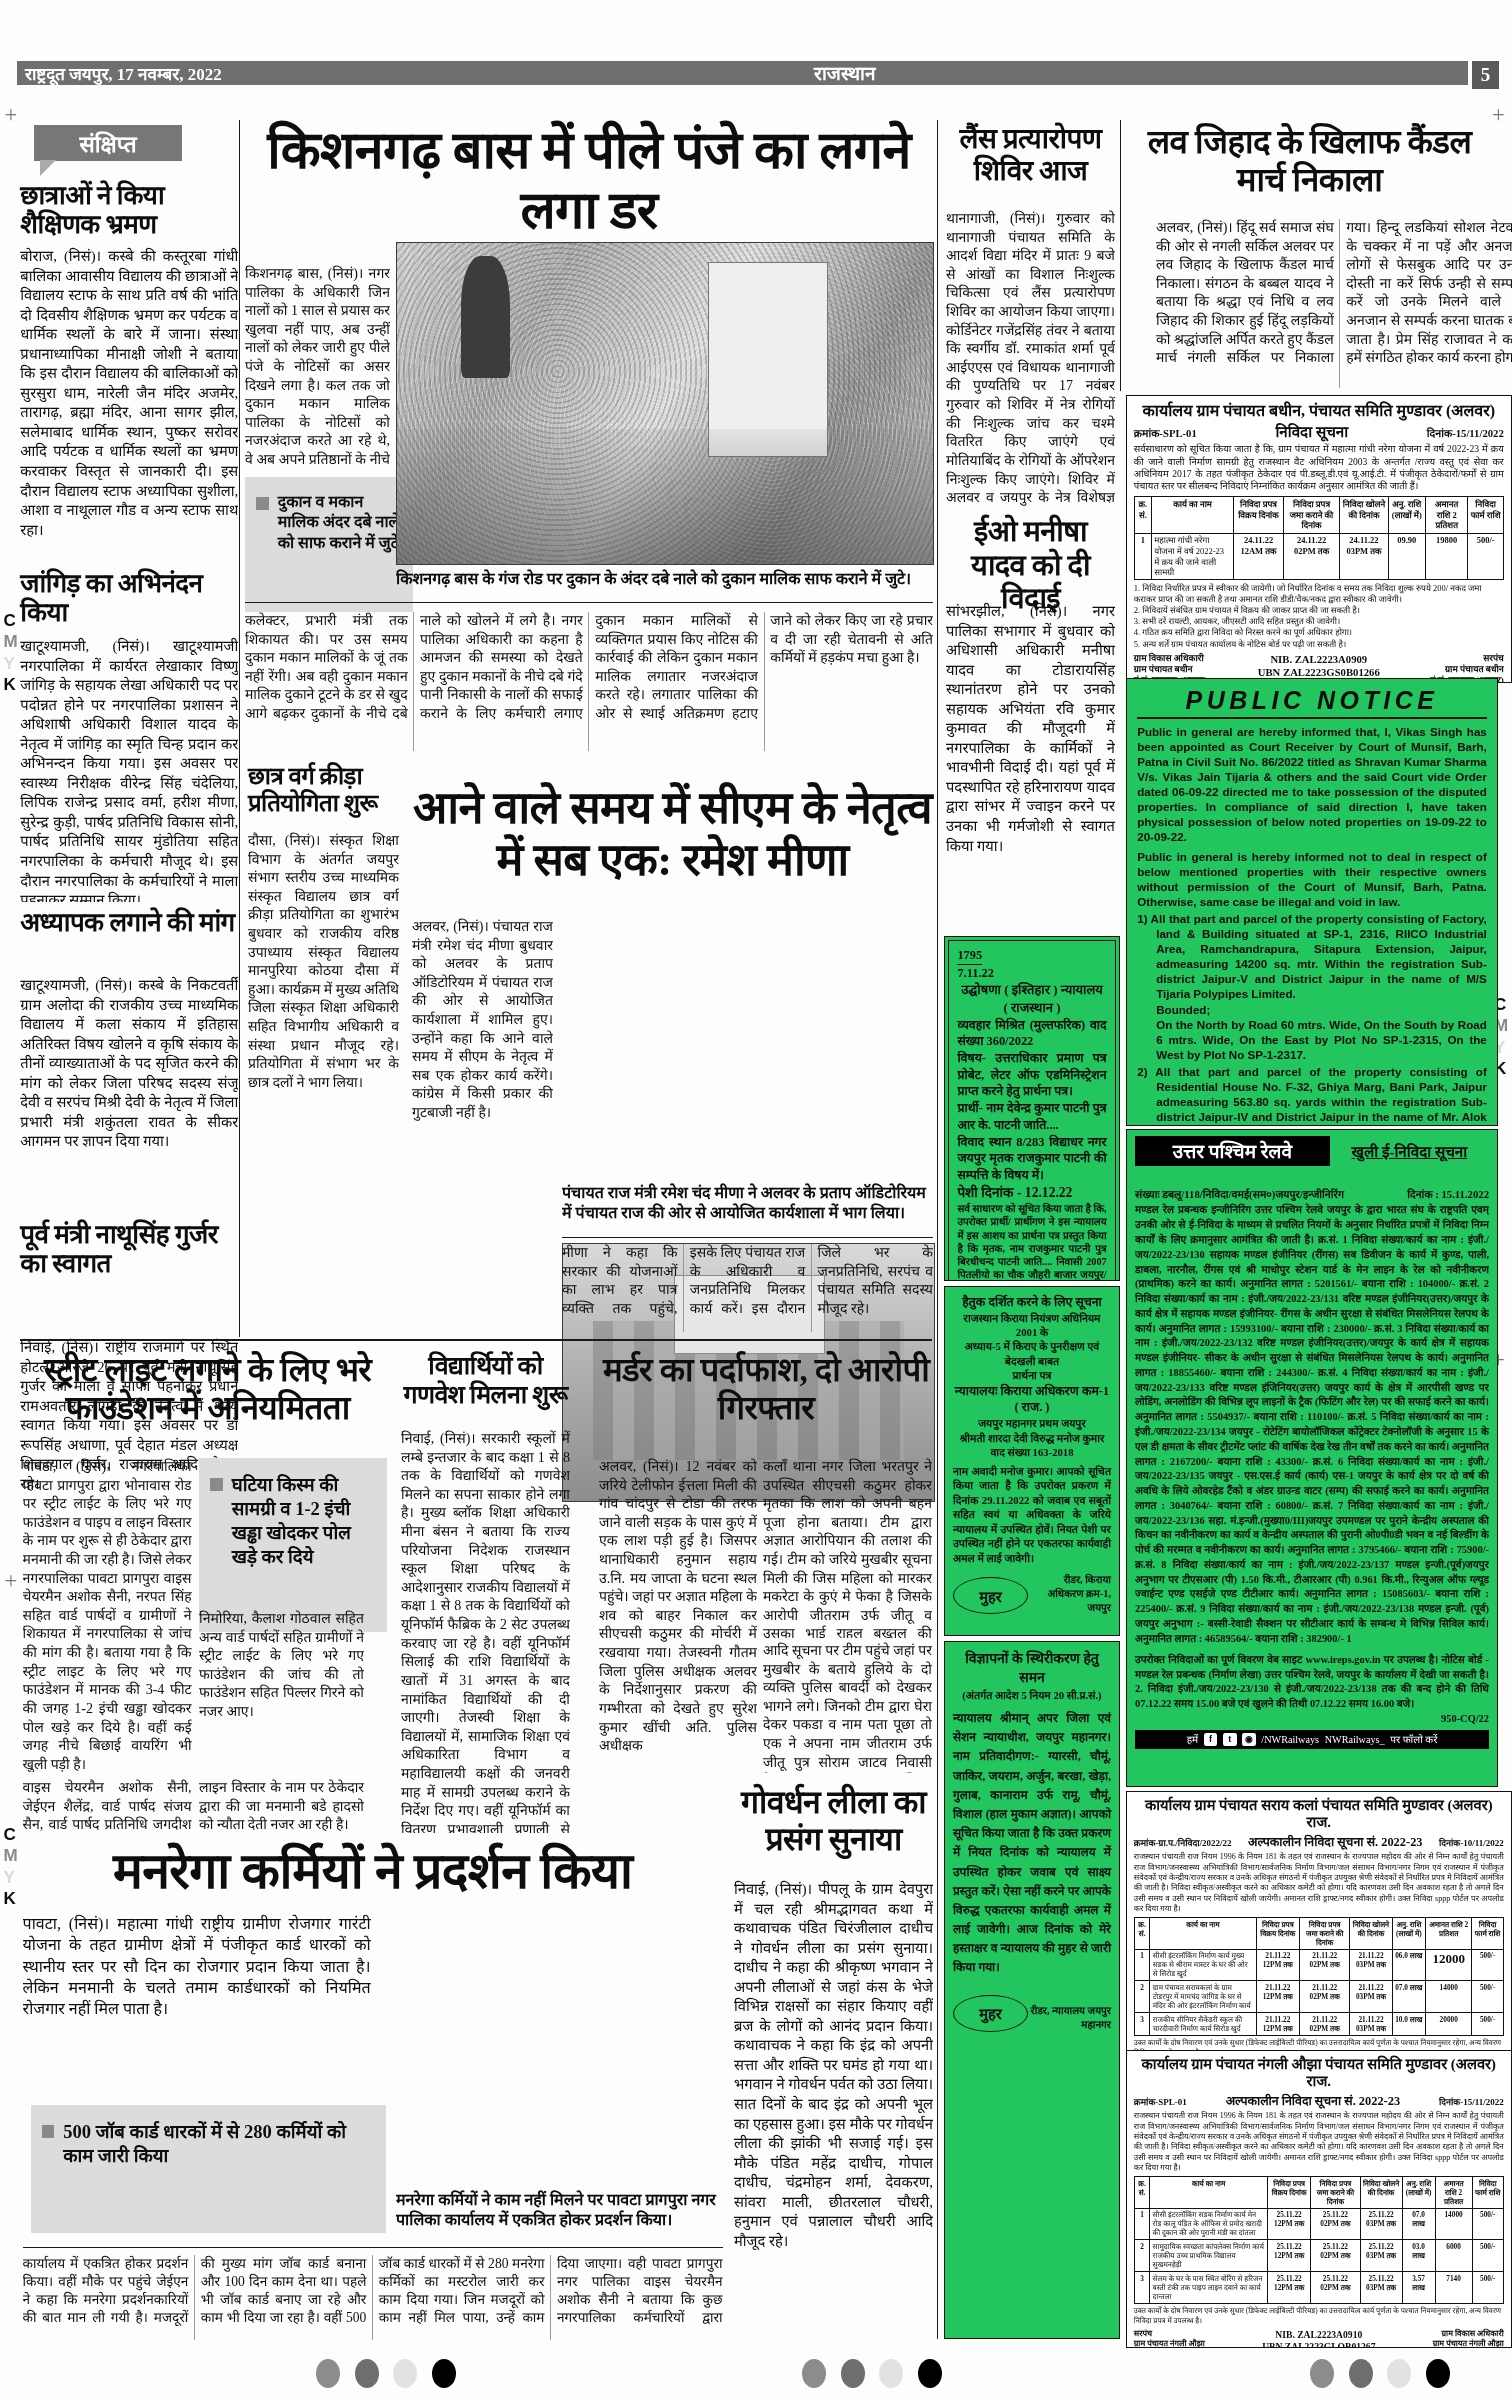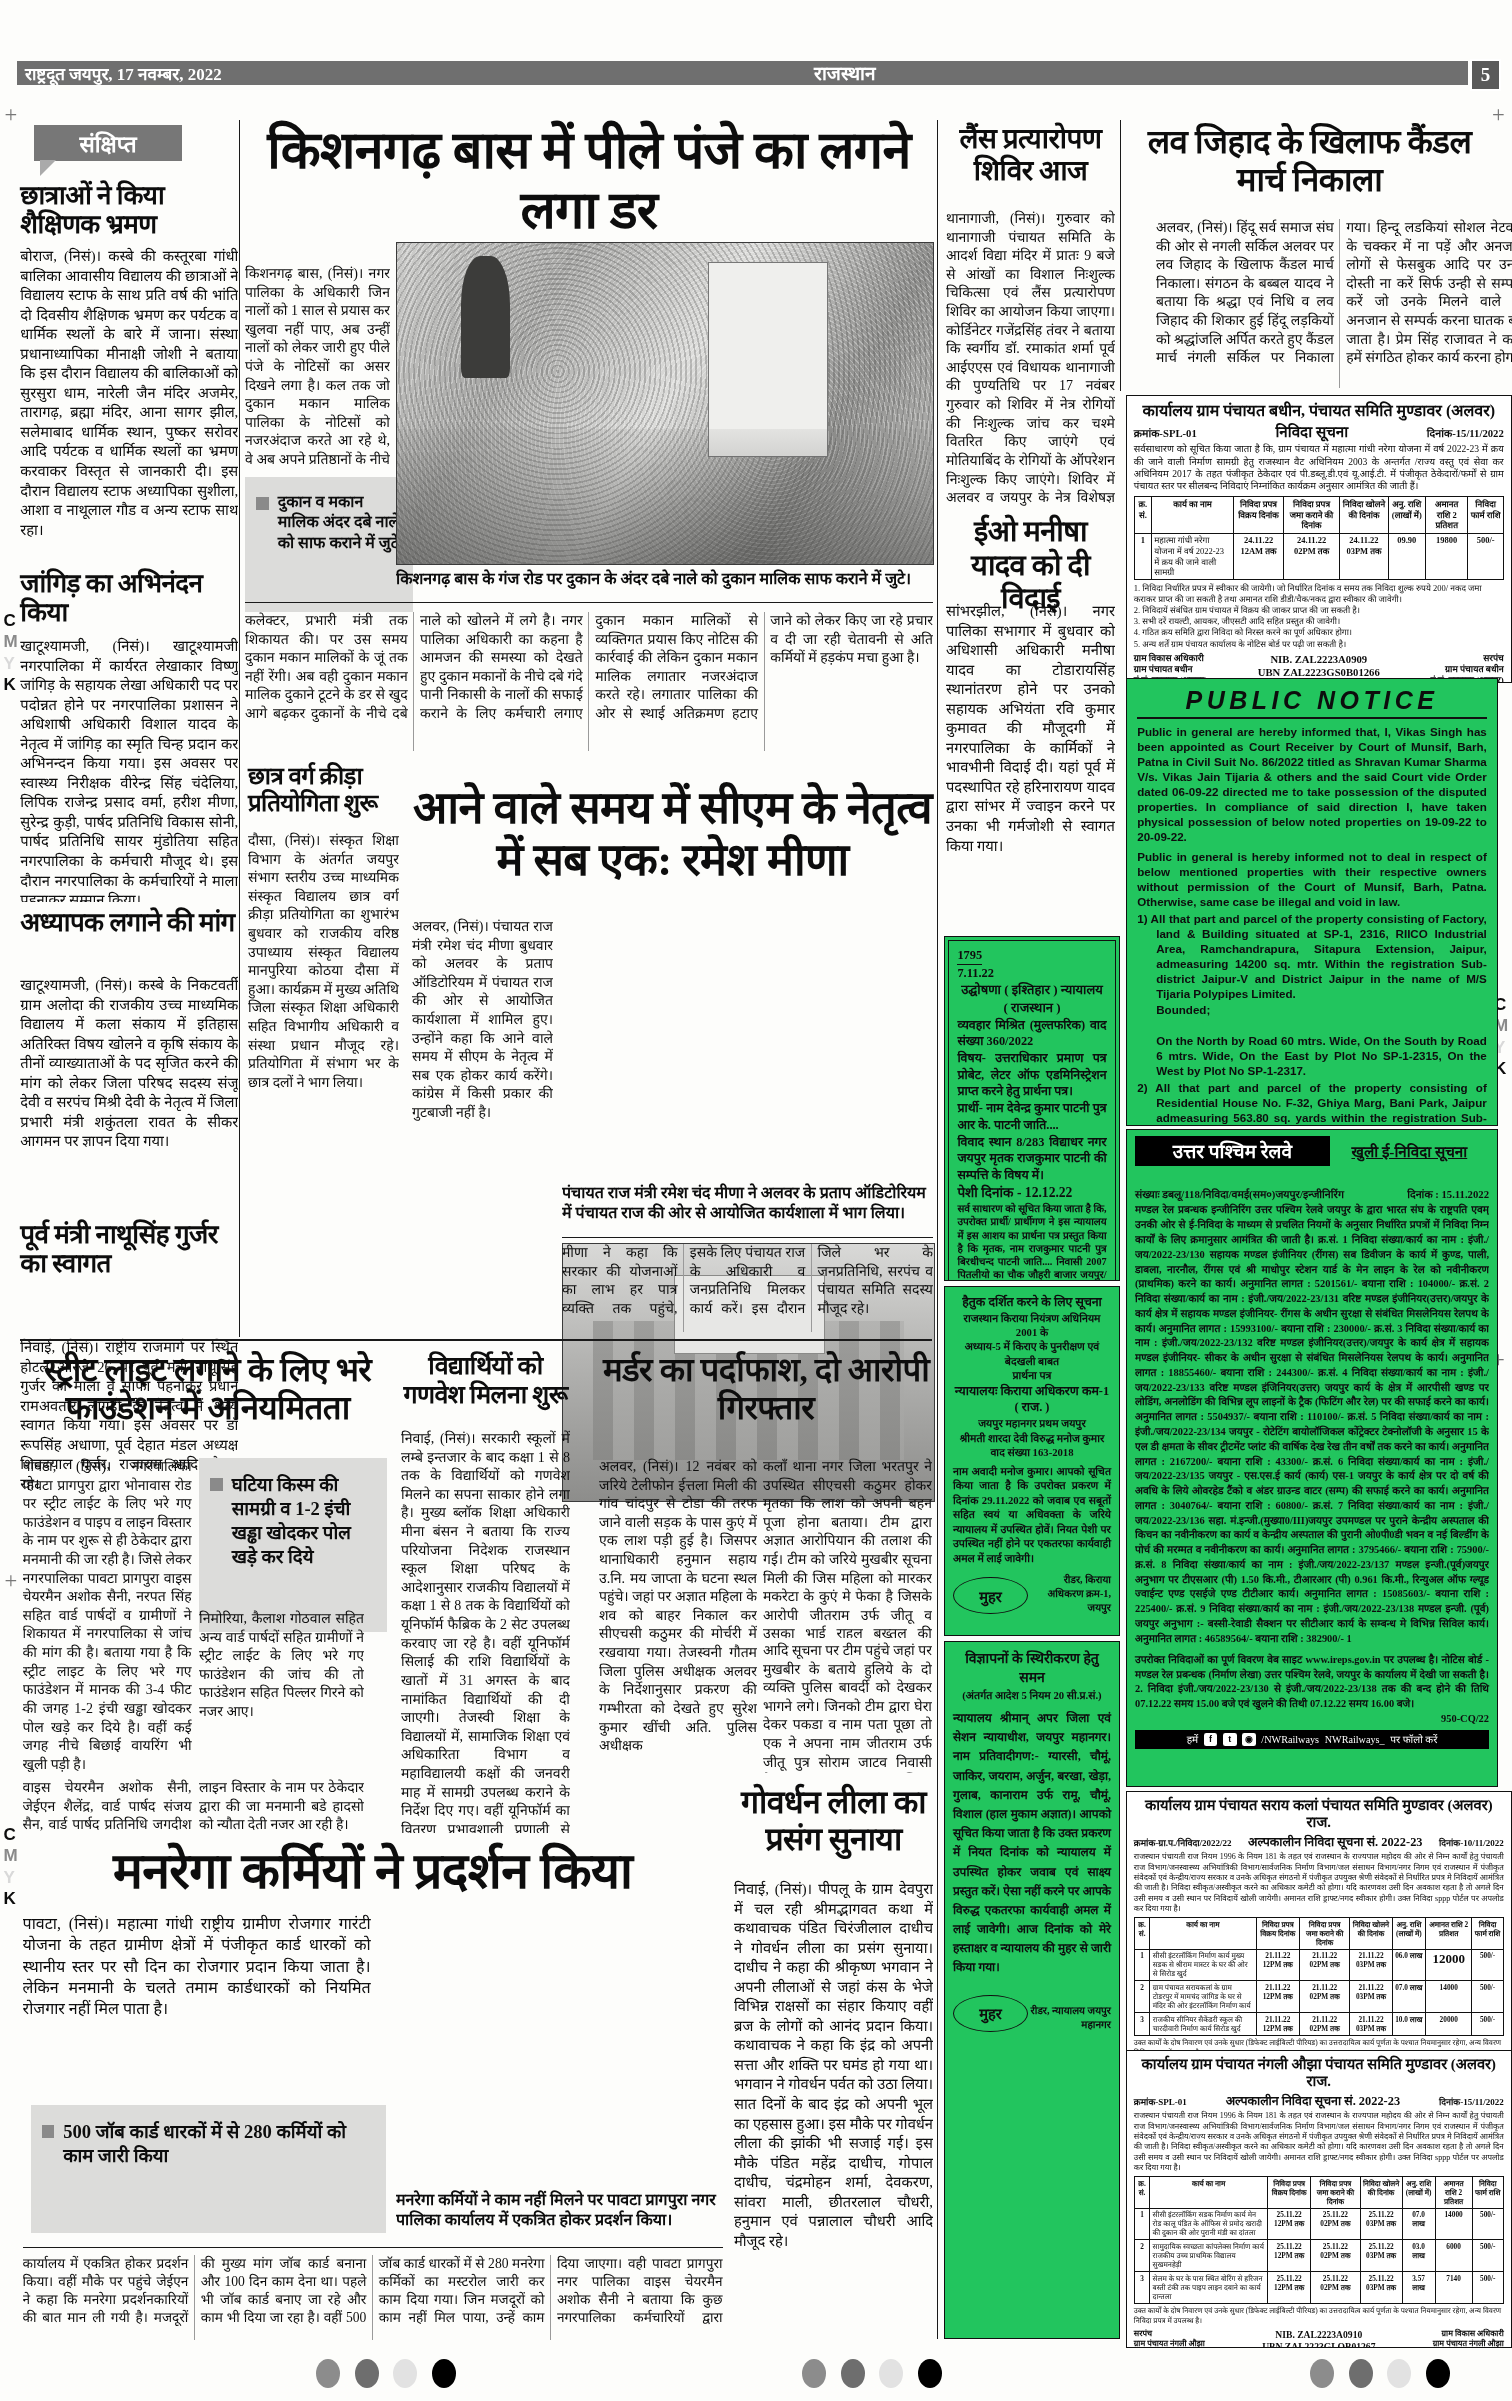--- a/index.html
+++ b/index.html
@@ -302,21 +302,21 @@
     </div>
   </div>
 
   <div class="abs nbox" style="left:1126px;top:678px;width:370px;height:446px;">
     <div style="padding:6.8px 10.2px;height:100%;overflow:hidden;">
       <div class="pn-title">PUBLIC NOTICE</div>
       <div class="pn-body">Public in general are hereby informed that, I, Vikas Singh has been appointed as Court Receiver by Court of Munsif, Barh, Patna in Civil Suit No. 86/2022 titled as Shravan Kumar Sharma V/s. Vikas Jain Tijaria &amp; others and the said Court vide Order dated 06-09-22 directed me to take possession of the disputed properties. In compliance of said direction I, have taken physical possession of below noted properties on 19-09-22 to 20-09-22.</div>
       <div class="pn-body">Public in general is hereby informed not to deal in respect of below mentioned properties with their respective owners without permission of the Court of Munsif, Barh, Patna. Otherwise, same case be illegal and void in law.</div>
       <div class="pn-body pn-item">1)  All that part and parcel of the property consisting of Factory, land &amp; Building situated at SP-1, 2316, RIICO Industrial Area, Ramchandrapura, Sitapura Extension, Jaipur, admeasuring 14200 sq. mtr. Within the registration Sub- district Jaipur-V and District Jaipur in the name of M/S Tijaria Polypipes Limited.</div>
       <div class="pn-body" style="margin-top:0;padding-left:19px;">Bounded;</div>
-      <div class="pn-body" style="margin-top:16px;padding-left:19px;">On the North by Road 60 mtrs. Wide, On the South by Road 6 mtrs. Wide, On the East by Plot No SP-1-2315, On the West by Plot No SP-1-2317.</div>
+      <div class="pn-body" style="margin-top:0;padding-left:19px;">On the North by Road 60 mtrs. Wide, On the South by Road 6 mtrs. Wide, On the East by Plot No SP-1-2315, On the West by Plot No SP-1-2317.</div>
       <div class="pn-body pn-item">2)  All that part and parcel of the property consisting of Residential House No. F-32, Ghiya Marg, Bani Park, Jaipur admeasuring 563.80 sq. yards within the registration Sub-district Jaipur-IV and District Jaipur in the name of Mr. Alok Jain Tijaria, Mr. Praveen Jain Tijaria, Mr. Vineet Jain Tijaria and Mr. Vikas Jain Tijaria.</div>
 
     </div>
   </div>
 
   <div class="abs nbox" style="left:1126px;top:1129px;width:370px;height:656px;">
     <div style="padding:5.6px 8px;height:100%;overflow:hidden;display:flex;flex-direction:column;">
       <div class="rw-head">
         <div class="rw-brand">उत्तर पश्चिम रेलवे</div>
         <div class="rw-title">खुली ई-निविदा सूचना</div>

